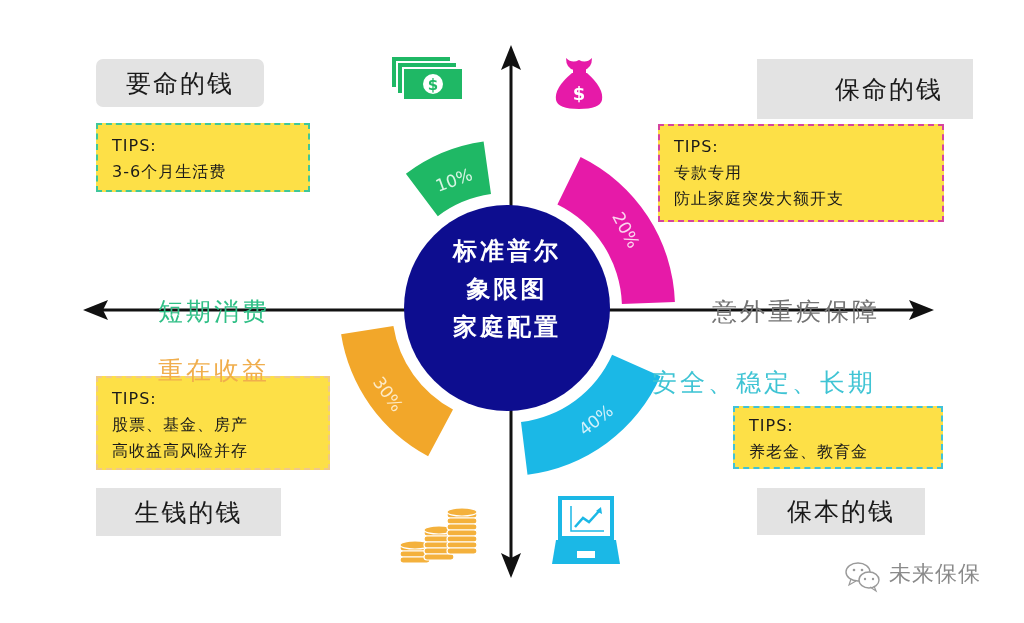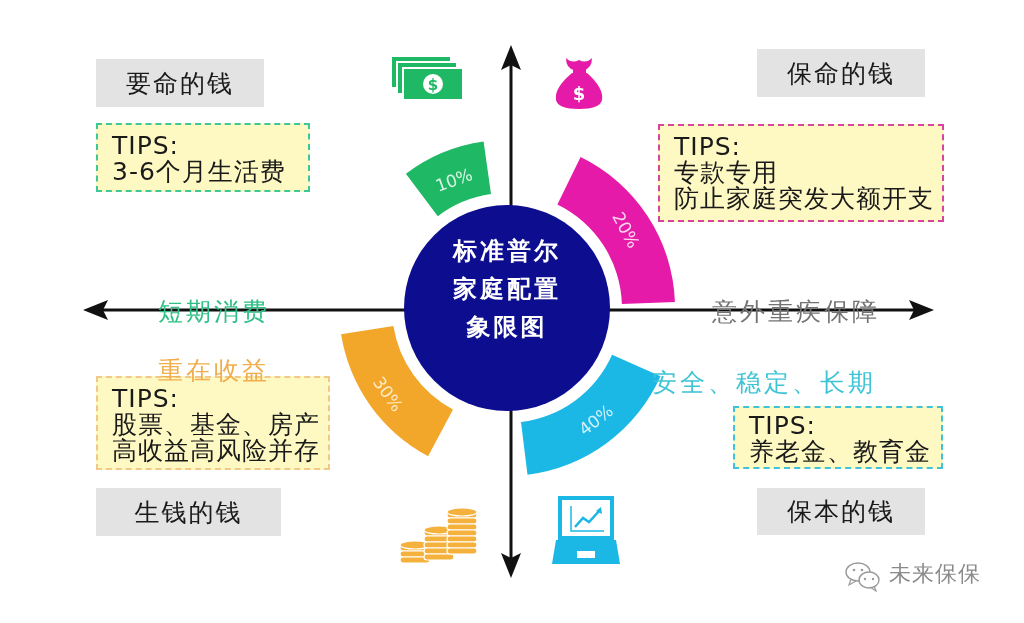--- a/index.html
+++ b/index.html
@@ -1,21 +1,21 @@
 <!DOCTYPE html>
 <html><head>
 <meta charset="utf-8">
 <style>
   html, body { margin:0; padding:0; background:#ffffff; }
   body { width:1024px; height:623px; position:relative; overflow:hidden;
          font-family:"DejaVu Sans","Liberation Sans",sans-serif; }
   .gray-box { position:absolute; background:#e3e3e3; color:#1a1a1a;
               font-size:25px; letter-spacing:2px; display:flex; align-items:center; justify-content:center; }
   .tips-box { position:absolute; border:2px dashed; box-sizing:border-box;
-              padding:8px 0 0 14px; font-size:25px; line-height:26px; color:#1a1a1a; background:#fef9c3; }
+              padding:8px 0 0 14px; font-size:16px; line-height:26px; color:#1a1a1a; background:#fde047; }
   .tips-box .line { display:block; white-space:nowrap; letter-spacing:1px; }
   .label { position:absolute; font-size:25px; letter-spacing:3px; white-space:nowrap;margin-top:32px; }
   svg#diagram { position:absolute; left:0; top:0; }
   .center-text { position:absolute; left:407px; top:232px; width:200px; text-align:center;
                  color:#ffffff; font-weight:bold; font-size:24px; line-height:38px; letter-spacing:3px; }
   .watermark { position:absolute; left:843px; top:559px; display:flex; align-items:flex-start; color:#8a8a8a; font-size:22px; letter-spacing:1px; }
 </style>
 </head>
 <body>
 
@@ -95,31 +95,31 @@
     <polyline points="571,506 571,531 604,531" fill="none" stroke="#1bb8e6" stroke-width="1.5"></polyline>
     <polyline points="575,527 583,518 589,522 600,510" fill="none" stroke="#1bb8e6" stroke-width="2.5"></polyline>
     <polygon points="601,507 602,514 596,511" fill="#1bb8e6"></polygon>
     <polygon points="556,540 616,540 620,564 552,564" fill="#1bb8e6"></polygon>
     <rect x="577" y="551" width="18" height="7" fill="#ffffff"></rect>
   </g>
 </svg>
 
 <div class="center-text">
   <div>标准普尔</div>
+  <div>象限图</div>
   <div>家庭配置</div>
-  <div>象限图</div>
 </div>
 
-<div class="gray-box" style="left:96px; top:59px; width:168px; height:48px;">要命的钱</div>
+<div class="gray-box" style="left:96px; top:59px; width:168px; height:48px;border-radius:7px;">要命的钱</div>
 <div class="tips-box" style="left:96px; top:123px; width:214px; height:69px; border-color:#3fc79a;">
   <span class="line">TIPS:</span>
   <span class="line">3-6个月生活费</span>
 </div>
 
-<div class="gray-box" style="left:757px; top:49px; width:168px; height:48px;">保命的钱</div>
+<div class="gray-box" style="left:757px; top:59px; width:168px; height:60px;padding-left:48px;">保命的钱</div>
 <div class="tips-box" style="left:658px; top:124px; width:286px; height:98px; border-color:#d6449e;">
   <span class="line">TIPS:</span>
   <span class="line">专款专用</span>
   <span class="line">防止家庭突发大额开支</span>
 </div>
 
 <div class="tips-box" style="left:96px; top:376px; width:234px; height:94px; border-color:#f0c98a;">
   <span class="line">TIPS:</span>
   <span class="line">股票、基金、房产</span>
   <span class="line">高收益高风险并存</span>

